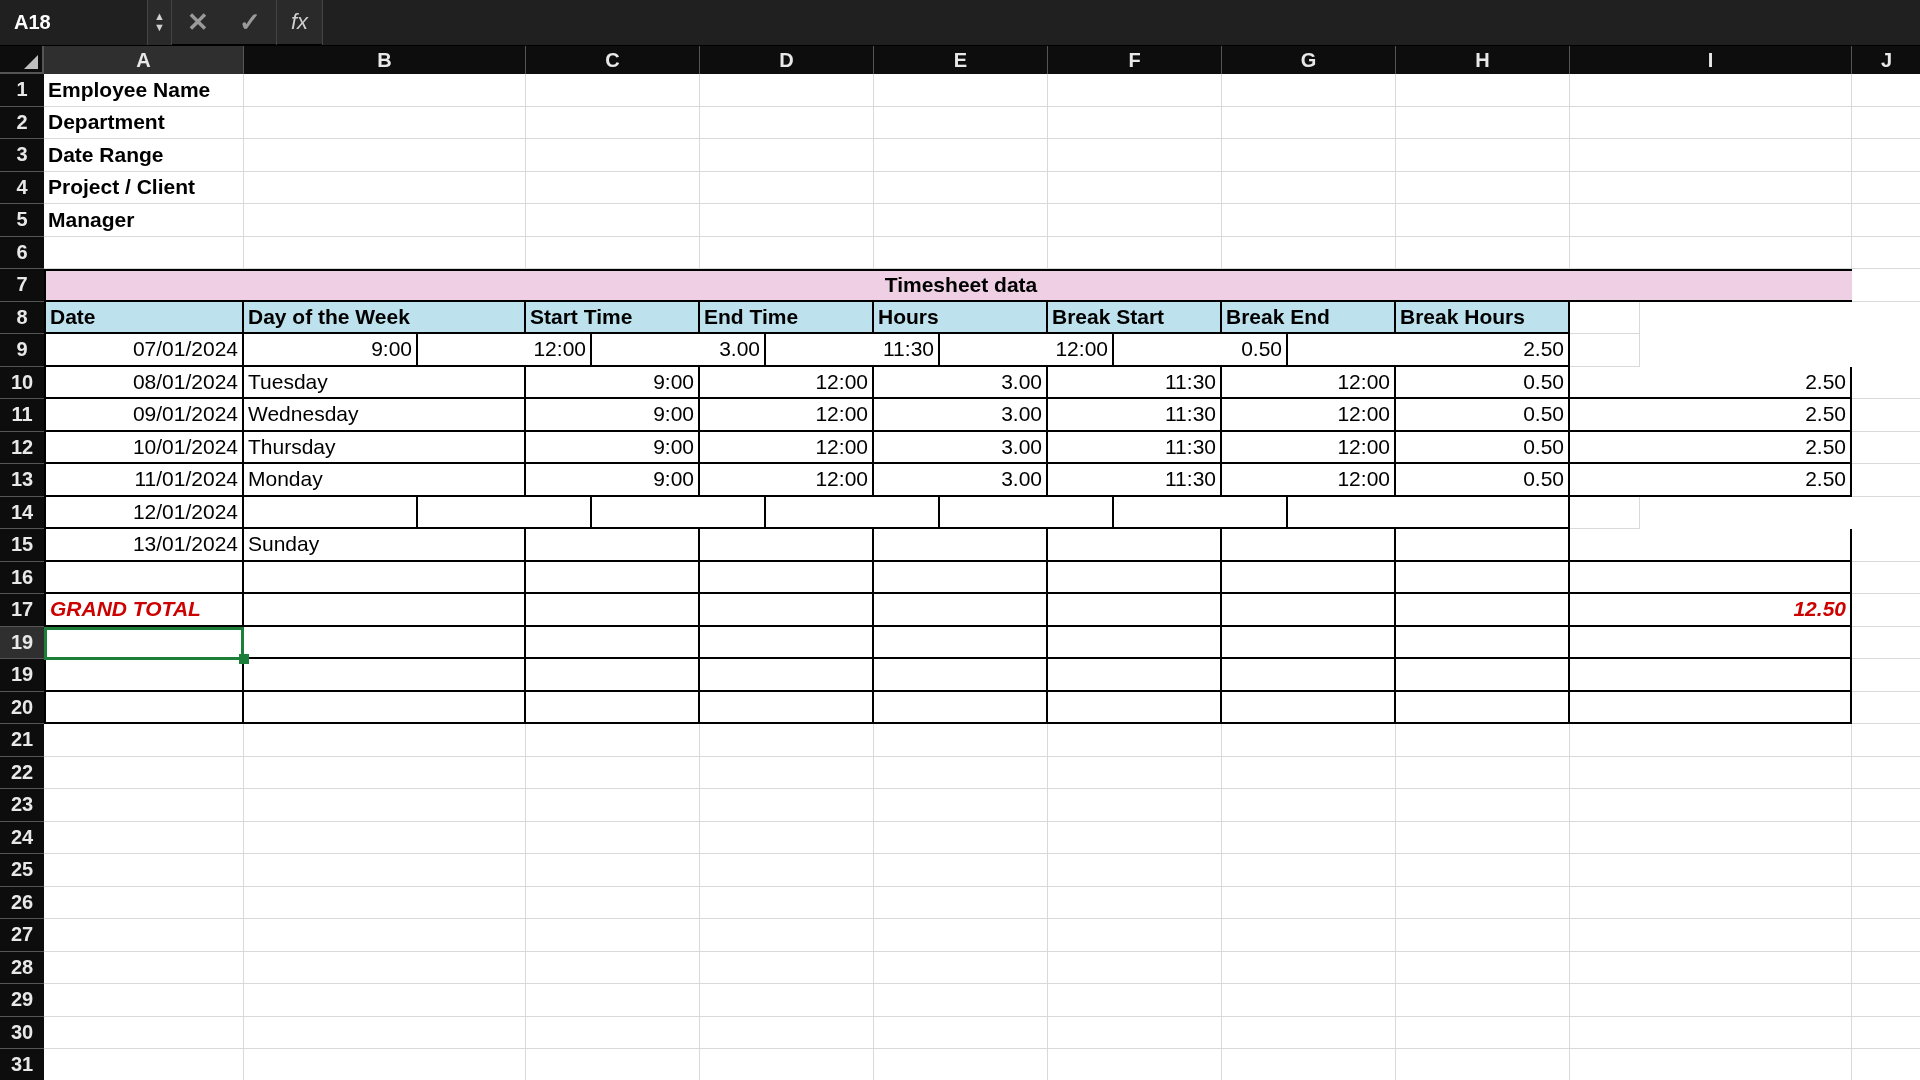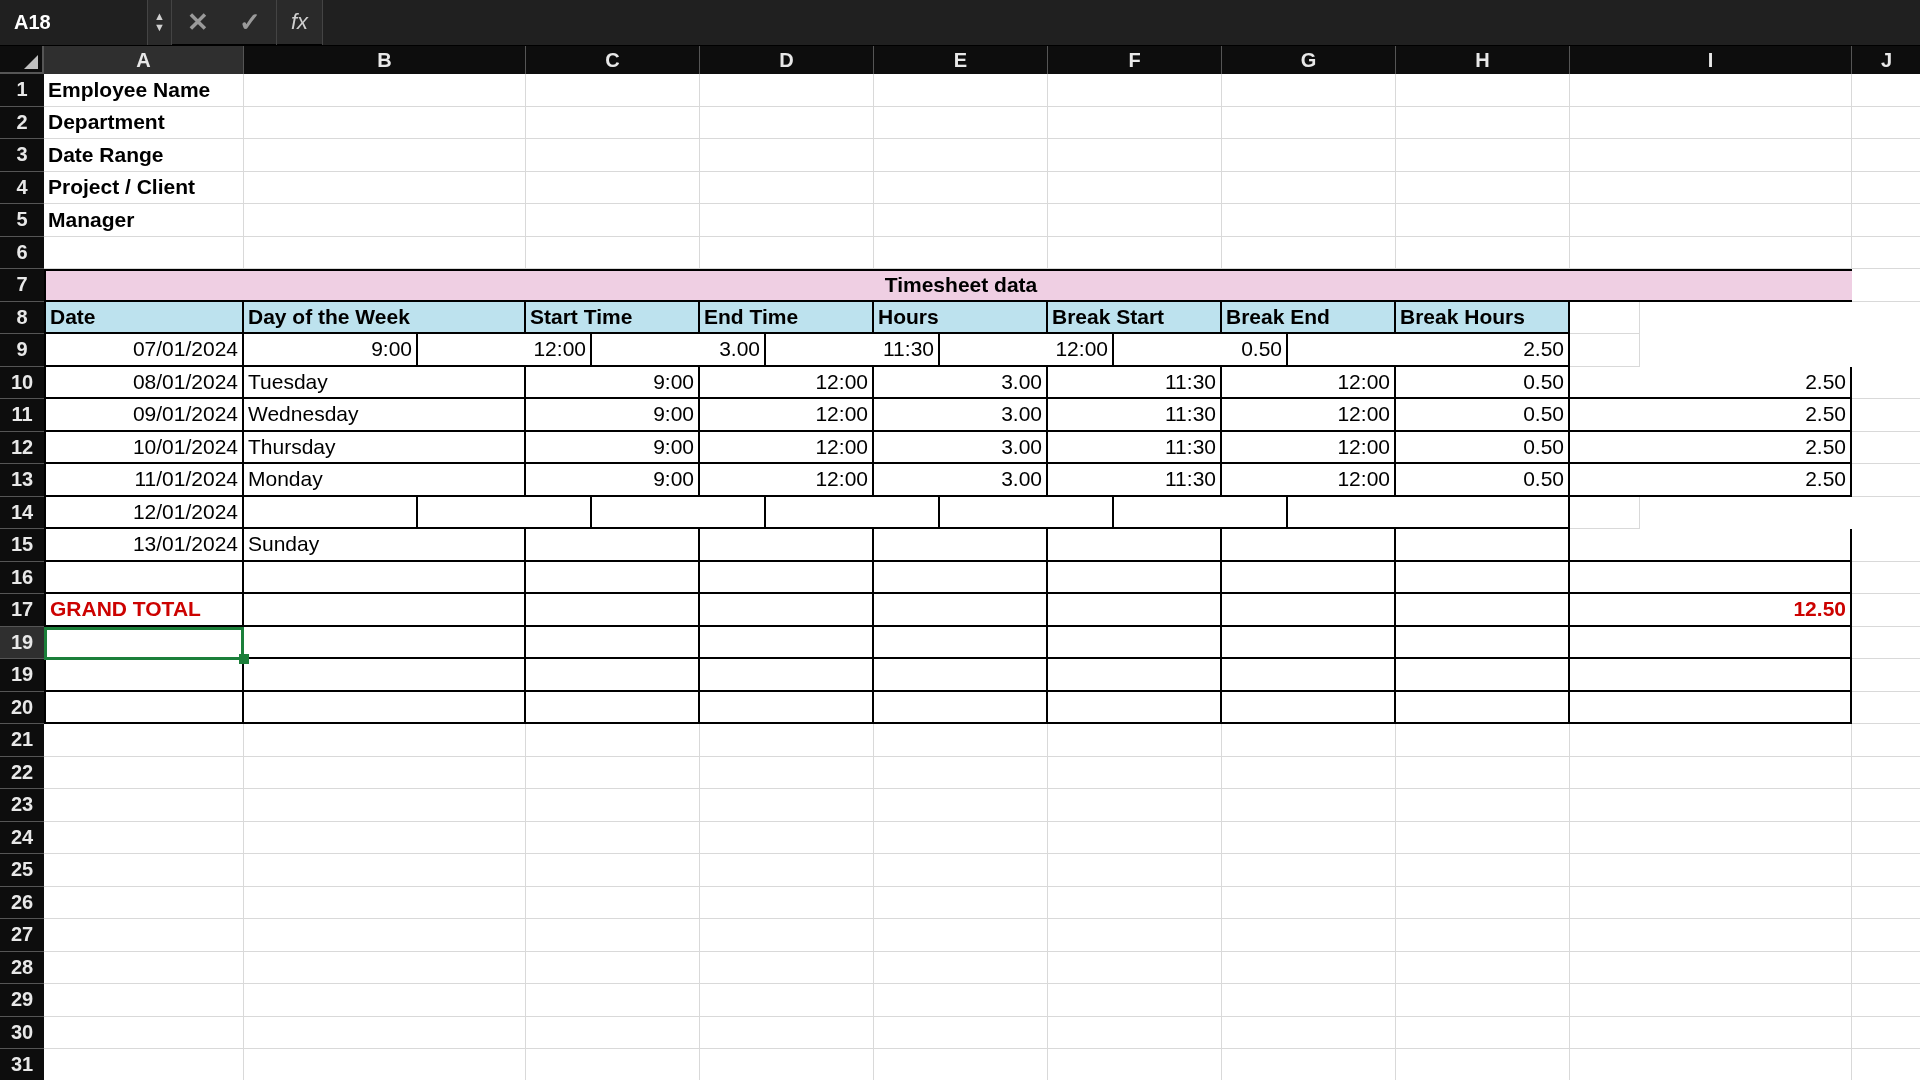--- a/index.html
+++ b/index.html
@@ -100,21 +100,21 @@
     background: #fff;
   }
   
   .cA{width:200px} .cB{width:282px} .cC{width:174px} .cD{width:174px}
   .cE{width:174px} .cF{width:174px} .cG{width:174px} .cH{width:174px}
   .cI{width:282px} .cJ{width:70px}
 
   .bold { font-weight: bold; }
   .ralign { justify-content: flex-end; }
   .center { justify-content: center; }
-  .red { color: #cc0200; font-weight: bold; }
+  .red { color: #cc0200; font-weight: bold; font-style: italic; }
   .pinkbg { background: #efcfe3; }
   .bluebg { background: #bde2ee; }
   .tborder-b { border-bottom: 2px solid #000; }
   .tborder-r { border-right: 2px solid #000; }
   .tborder-l { border-left: 2px solid #000; text-align: right; }
   .tborder-t { border-top: 2px solid #000; }
 
   .selection {
     position: absolute;
     border: 3px solid #1b7f3a;

